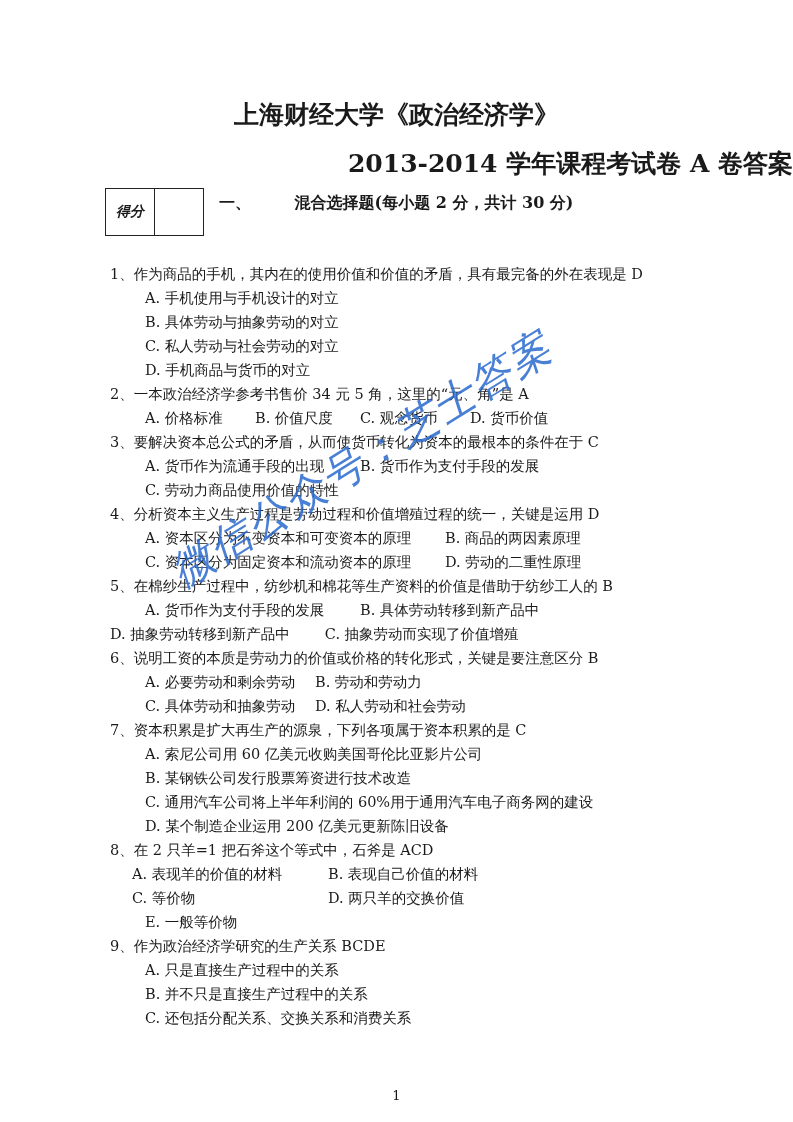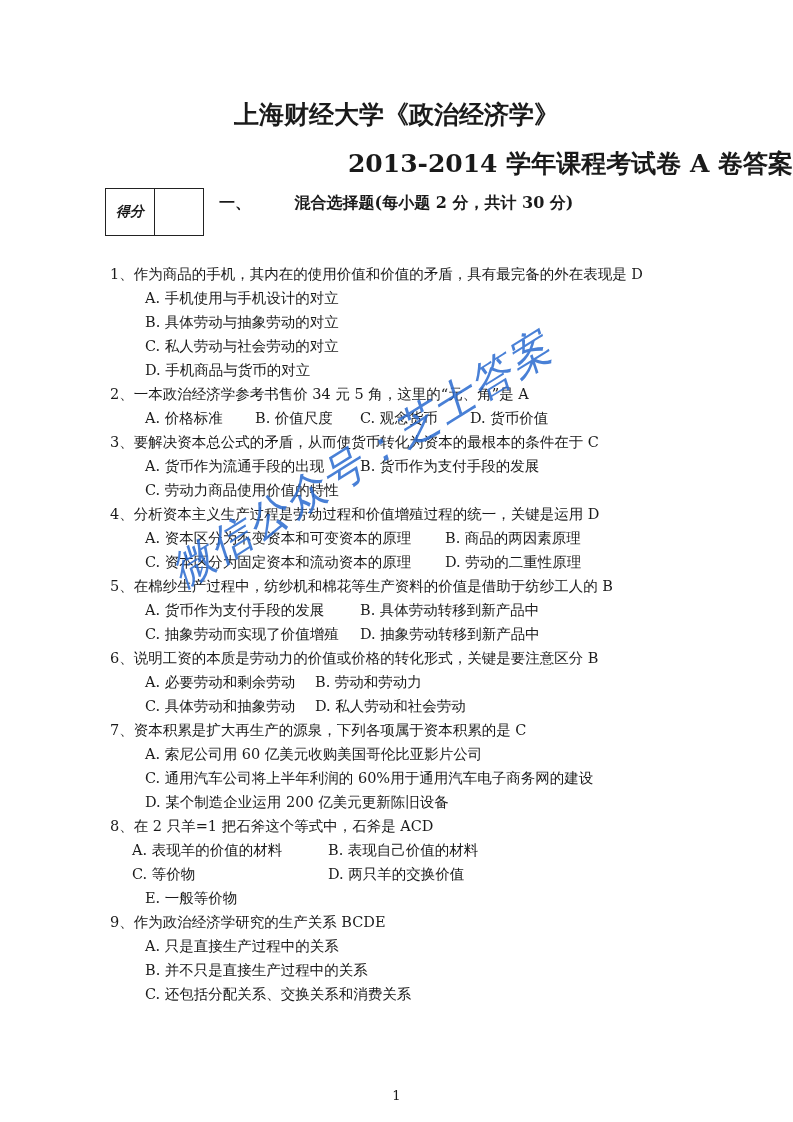--- a/index.html
+++ b/index.html
@@ -78,36 +78,37 @@
     <span class="cell" style="width:300px">C.  资本区分为固定资本和流动资本的原理</span>
     <span class="cell" style="padding-left:0">D.  劳动的二重性原理</span>
   </div>
 
   <div class="q">5、在棉纱生产过程中，纺纱机和棉花等生产资料的价值是借助于纺纱工人的 B</div>
   <div class="opt-row">
     <span class="cell" style="width:215px">A.  货币作为支付手段的发展</span>
     <span class="cell" style="padding-left:0">B.  具体劳动转移到新产品中</span>
   </div>
   <div class="opt-row">
+    <span class="cell" style="padding-left:0">D.  抽象劳动转移到新产品中</span>
     <span class="cell" style="width:215px">C.  抽象劳动而实现了价值增殖</span>
-    <span class="cell" style="padding-left:0">D.  抽象劳动转移到新产品中</span>
   </div>
 
   <div class="q">6、说明工资的本质是劳动力的价值或价格的转化形式，关键是要注意区分 B</div>
   <div class="opt-row">
     <span class="cell" style="width:170px">A.  必要劳动和剩余劳动</span>
     <span class="cell" style="padding-left:0">B.  劳动和劳动力</span>
   </div>
   <div class="opt-row">
     <span class="cell" style="width:170px">C.  具体劳动和抽象劳动</span>
     <span class="cell" style="padding-left:0">D.  私人劳动和社会劳动</span>
   </div>
 
   <div class="q">7、资本积累是扩大再生产的源泉，下列各项属于资本积累的是 C</div>
   <div class="opt">A.  索尼公司用 60 亿美元收购美国哥伦比亚影片公司</div>
+  <div class="opt">B.  某钢铁公司发行股票筹资进行技术改造</div>
   <div class="opt">C.  通用汽车公司将上半年利润的 60%用于通用汽车电子商务网的建设</div>
   <div class="opt">D.  某个制造企业运用 200 亿美元更新陈旧设备</div>
 
   <div class="q">8、在 2 只羊=1 把石斧这个等式中，石斧是 ACD</div>
   <div class="opt-row shallow">
     <span class="cell" style="width:196px">A.  表现羊的价值的材料</span>
     <span class="cell" style="padding-left:0">B.  表现自己价值的材料</span>
   </div>
   <div class="opt-row shallow">
     <span class="cell" style="width:196px">C.  等价物</span>

